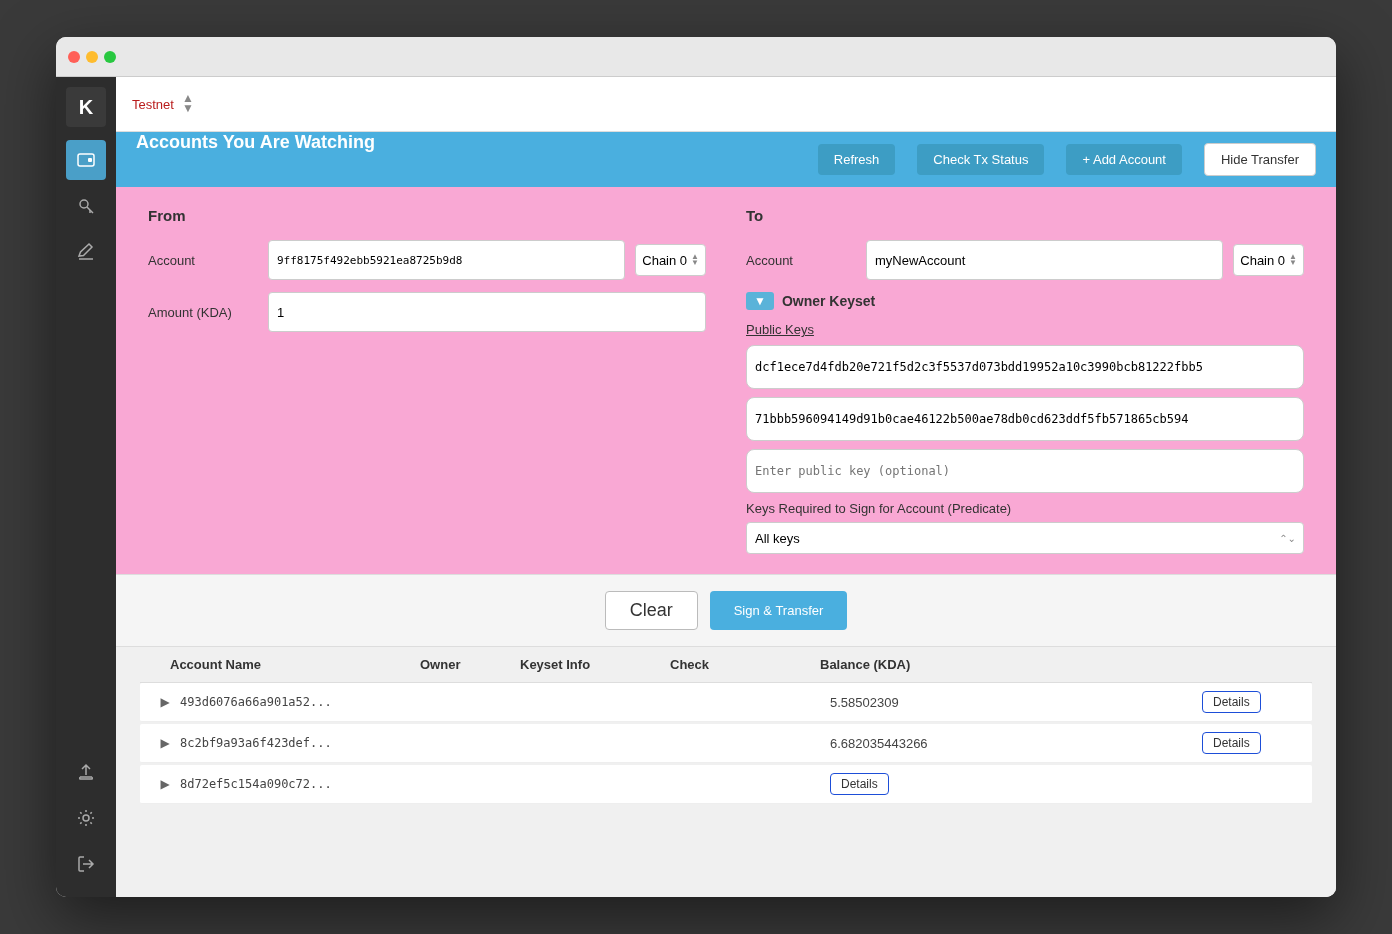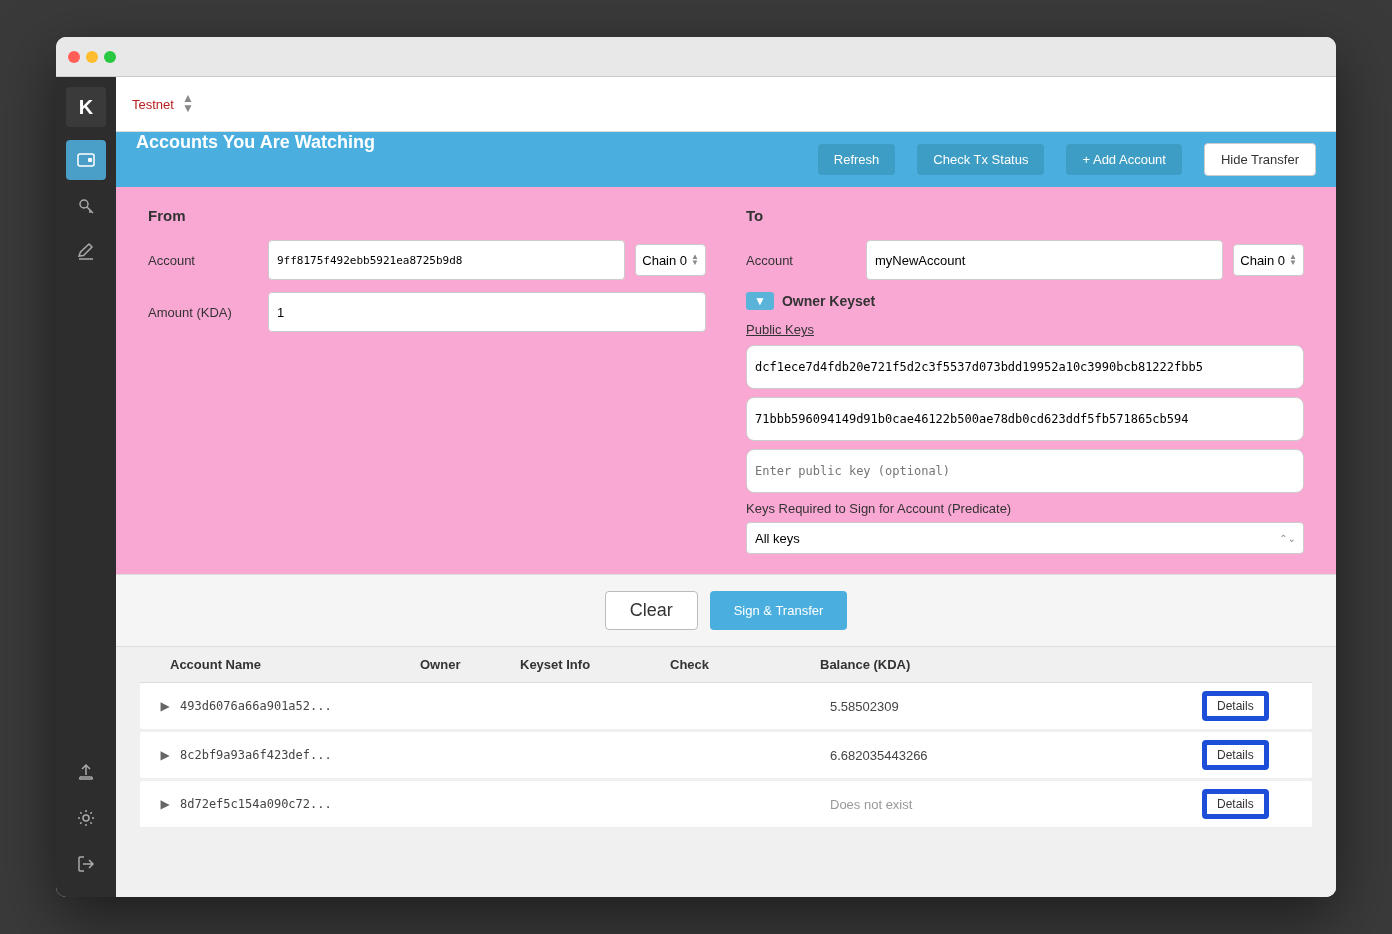--- a/index.html
+++ b/index.html
@@ -352,21 +352,21 @@
     }
     .expand-btn {
       background: none;
       border: none;
       cursor: pointer;
       color: #666;
       font-size: 12px;
     }
     .btn-details {
       background: #fff;
-      border: 5px solid #1d4ed8;
+      border: 1px solid #1d4ed8;
       border-radius: 4px;
       padding: 3px 10px;
       font-size: 12px;
       cursor: pointer;
       color: #333;
     }
   </style>
 </head>
 <body>
 
@@ -548,21 +548,20 @@
               <button class="btn-details">Details</button>
             </div>
           </div>
 
           <div class="table-data-row">
             <button class="expand-btn">▶</button>
             <div class="td td-mono">8d72ef5c154a090c72...</div>
             <div class="td"></div>
             <div class="td"></div>
             <div class="td"></div>
-            <div class="td td-status">Does not exist</div>
             <div class="td">
               <button class="btn-details">Details</button>
             </div>
           </div>
         </div>
       </div>
     </div>
   </div>
 </div>
 

